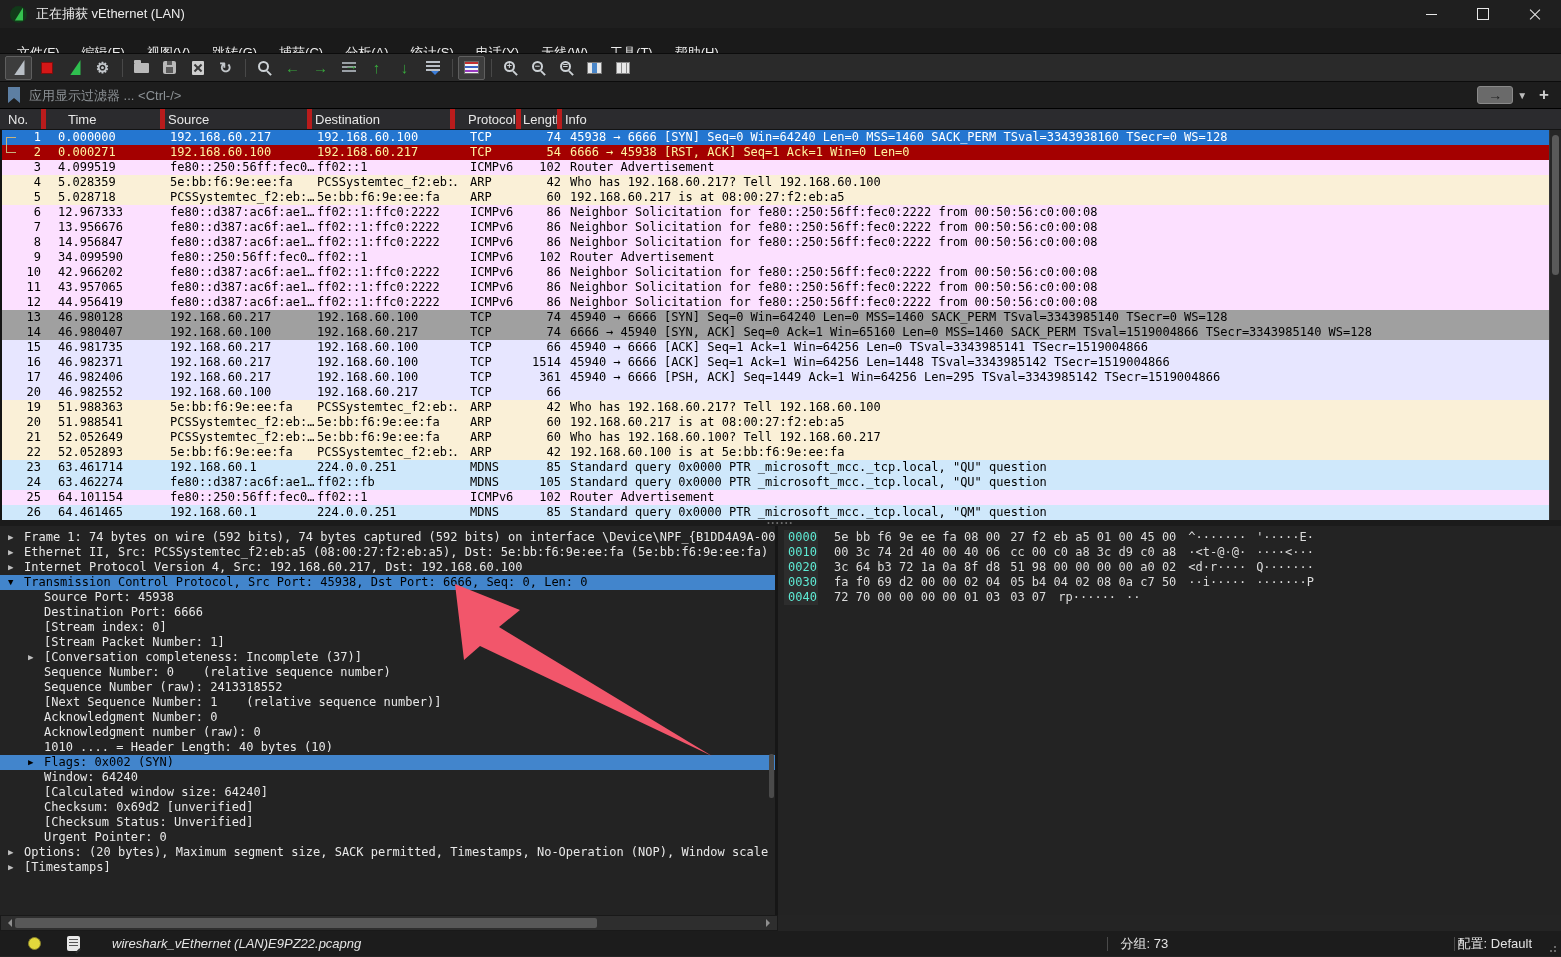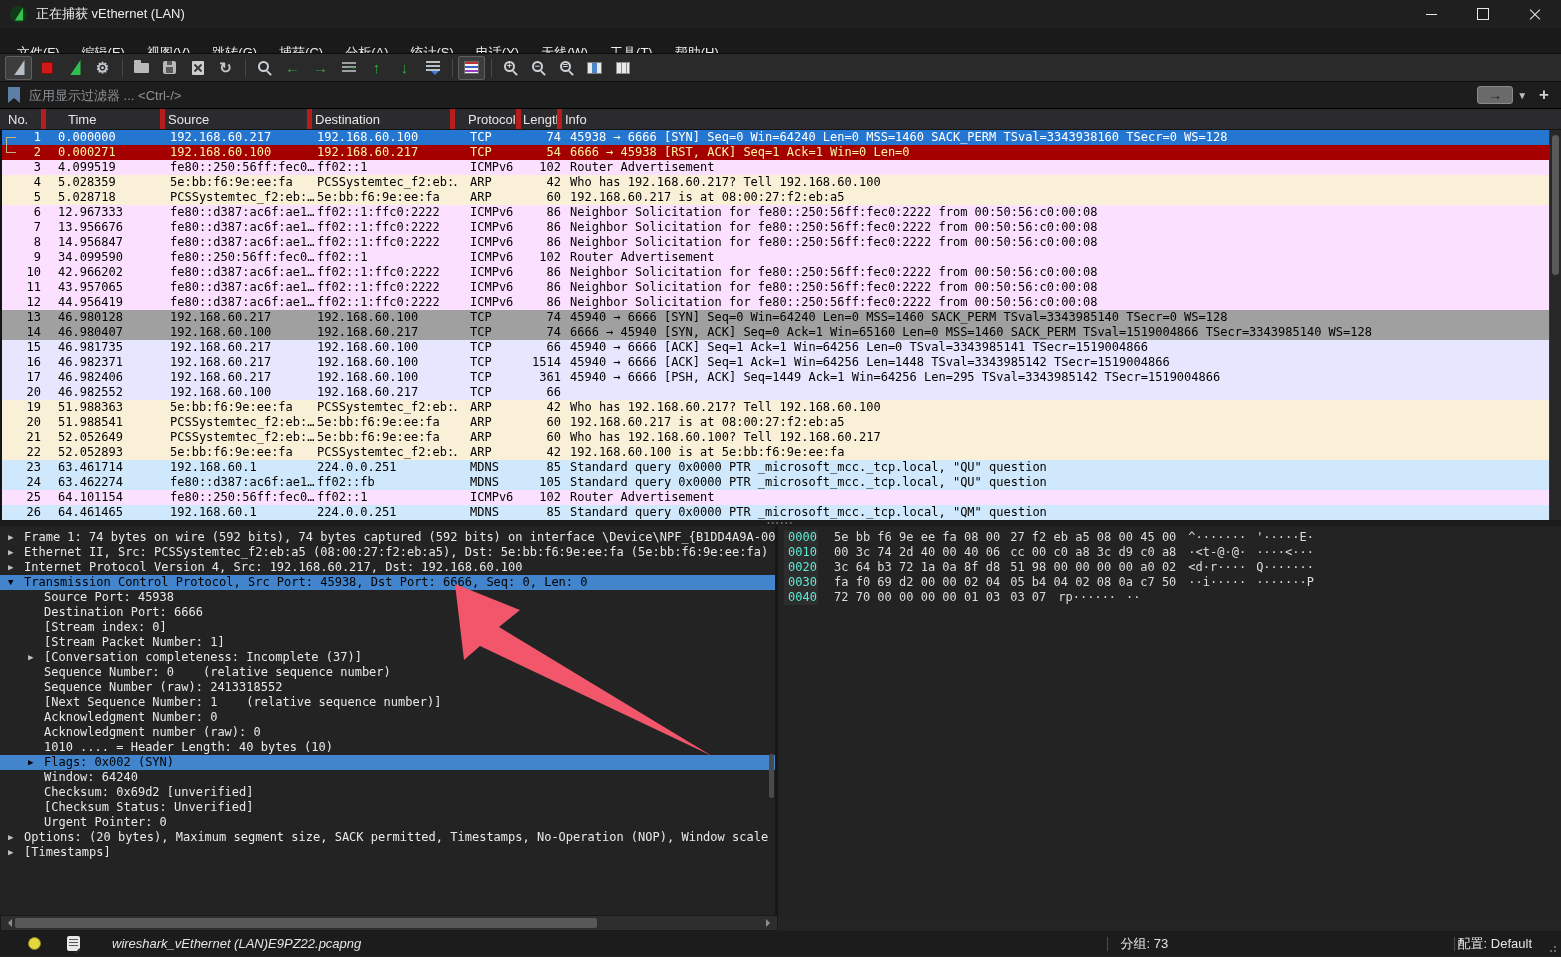--- a/index.html
+++ b/index.html
@@ -319,28 +319,29 @@
         <div class="drow ind1"><span class="d-arrow"></span><span class="d-text">[Stream Packet Number: 1]</span></div>
         <div class="drow ind1"><span class="d-arrow">▶</span><span class="d-text">[Conversation completeness: Incomplete (37)]</span></div>
         <div class="drow ind1"><span class="d-arrow"></span><span class="d-text">Sequence Number: 0    (relative sequence number)</span></div>
         <div class="drow ind1"><span class="d-arrow"></span><span class="d-text">Sequence Number (raw): 2413318552</span></div>
         <div class="drow ind1"><span class="d-arrow"></span><span class="d-text">[Next Sequence Number: 1    (relative sequence number)]</span></div>
         <div class="drow ind1"><span class="d-arrow"></span><span class="d-text">Acknowledgment Number: 0</span></div>
         <div class="drow ind1"><span class="d-arrow"></span><span class="d-text">Acknowledgment number (raw): 0</span></div>
         <div class="drow ind1"><span class="d-arrow"></span><span class="d-text">1010 .... = Header Length: 40 bytes (10)</span></div>
         <div class="drow ind1 dsel"><span class="d-arrow">▶</span><span class="d-text">Flags: 0x002 (SYN)</span></div>
         <div class="drow ind1"><span class="d-arrow"></span><span class="d-text">Window: 64240</span></div>
+        <div class="drow ind1"><span class="d-arrow"></span><span class="d-text">[Calculated window size: 64240]</span></div>
         <div class="drow ind1"><span class="d-arrow"></span><span class="d-text">Checksum: 0x69d2 [unverified]</span></div>
         <div class="drow ind1"><span class="d-arrow"></span><span class="d-text">[Checksum Status: Unverified]</span></div>
         <div class="drow ind1"><span class="d-arrow"></span><span class="d-text">Urgent Pointer: 0</span></div>
         <div class="drow ind0"><span class="d-arrow">▶</span><span class="d-text">Options: (20 bytes), Maximum segment size, SACK permitted, Timestamps, No-Operation (NOP), Window scale</span></div>
         <div class="drow ind0"><span class="d-arrow">▶</span><span class="d-text">[Timestamps]</span></div>
       </div>
     <div class="hexpane" id="hexpane">
-        <div class="hrow"><span class="hoff">0000</span><span class="hxa">5e bb f6 9e ee fa 08 00</span><span class="hxb">27 f2 eb a5 08 00 45 00</span><span class="hsa">^·······</span><span class="hsb">'·····E·</span></div>
+        <div class="hrow"><span class="hoff">0000</span><span class="hxa">5e bb f6 9e ee fa 08 00</span><span class="hxb">27 f2 eb a5 01 00 45 00</span><span class="hsa">^·······</span><span class="hsb">'·····E·</span></div>
         <div class="hrow"><span class="hoff">0010</span><span class="hxa">00 3c 74 2d 40 00 40 06</span><span class="hxb">cc 00 c0 a8 3c d9 c0 a8</span><span class="hsa">·&lt;t-@·@·</span><span class="hsb">····&lt;···</span></div>
         <div class="hrow"><span class="hoff">0020</span><span class="hxa">3c 64 b3 72 1a 0a 8f d8</span><span class="hxb">51 98 00 00 00 00 a0 02</span><span class="hsa">&lt;d·r····</span><span class="hsb">Q·······</span></div>
         <div class="hrow"><span class="hoff">0030</span><span class="hxa">fa f0 69 d2 00 00 02 04</span><span class="hxb">05 b4 04 02 08 0a c7 50</span><span class="hsa">··i·····</span><span class="hsb">·······P</span></div>
         <div class="hrow"><span class="hoff">0040</span><span class="hxa">72 70 00 00 00 00 01 03</span><span class="hxb">03 07</span><span class="hsa">rp······</span><span class="hsb">··</span></div>
       </div>
   </div>
 
   <div class="hscrollrow">
     <div class="hscroll">
       <span class="hs-left"></span>

